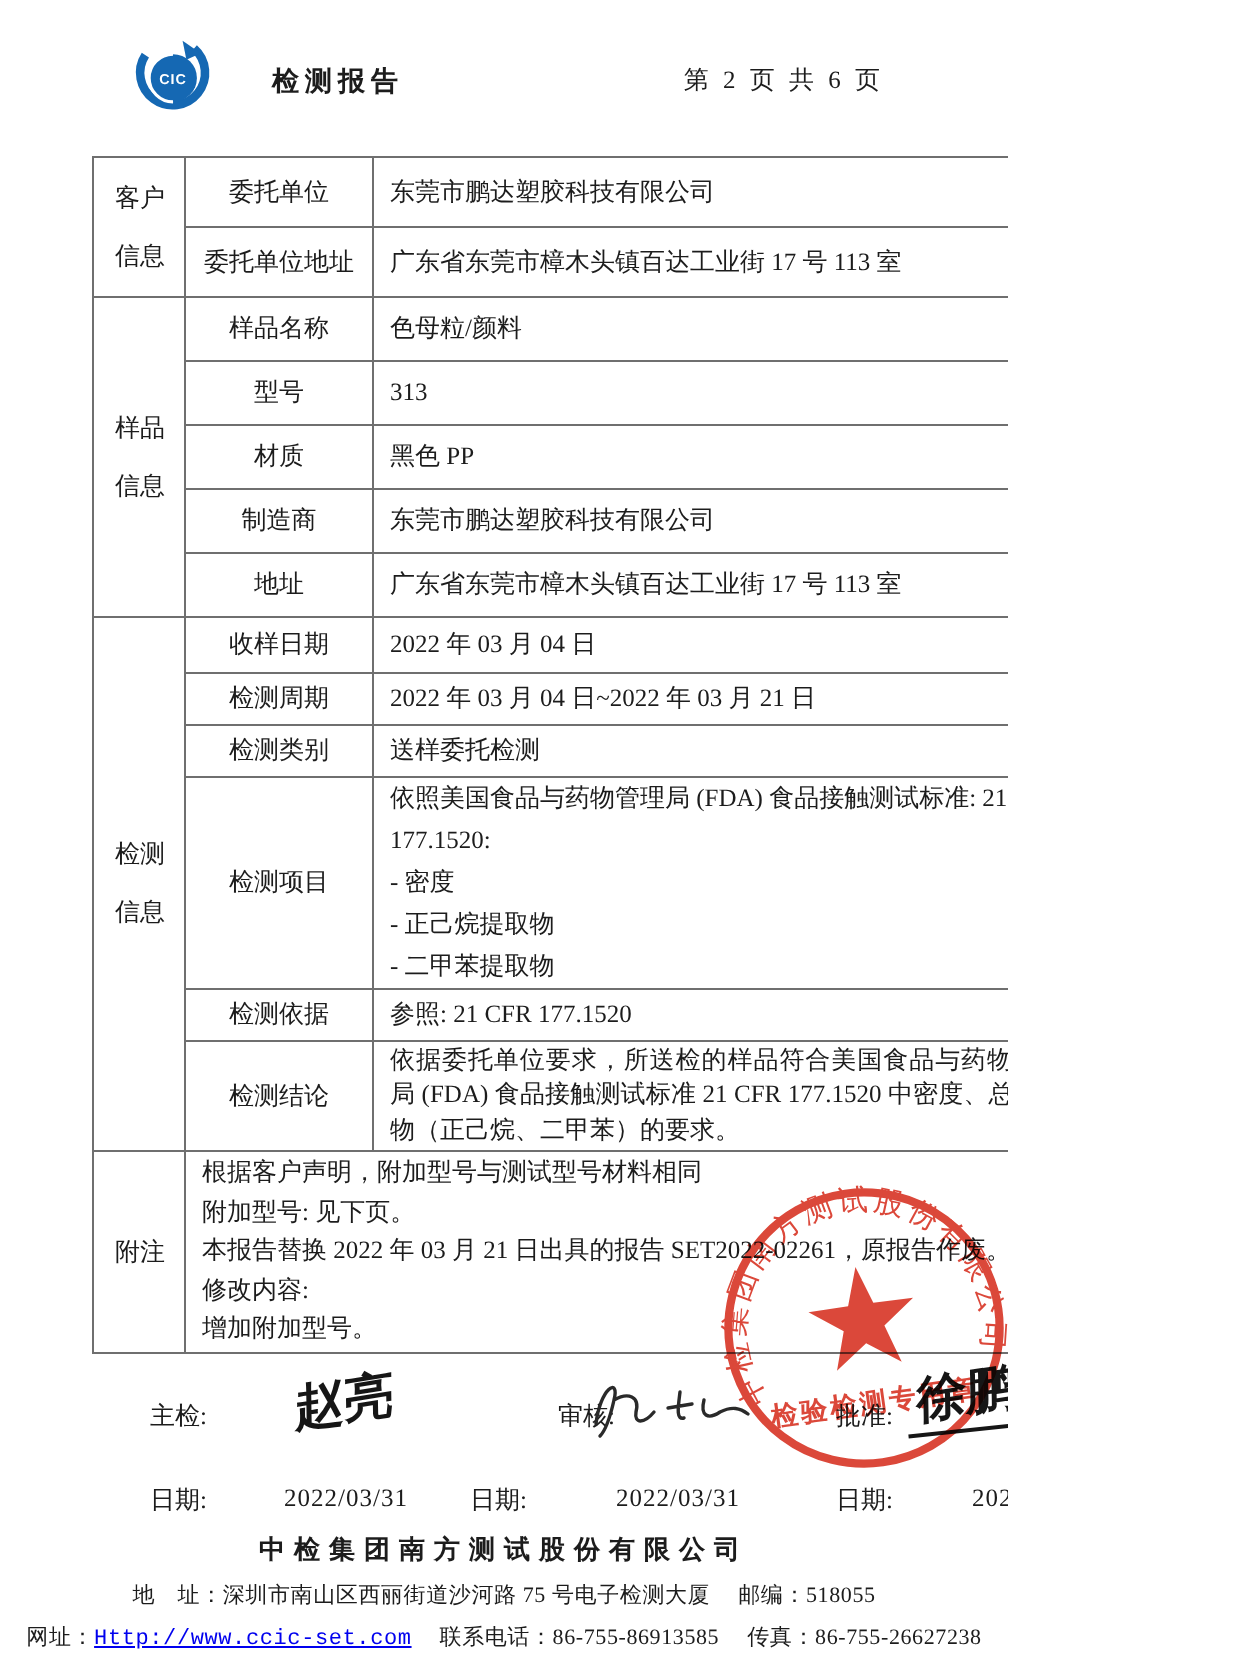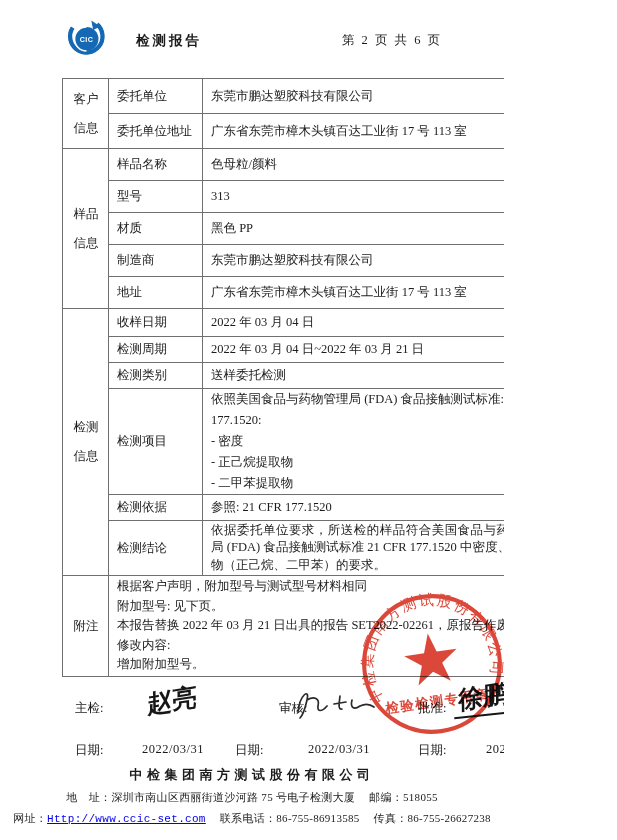--- a/index.html
+++ b/index.html
@@ -5,26 +5,26 @@
   html,body{margin:0;padding:0;background:#fff;}
   .page{position:relative;width:504px;height:840px;background:#fff;overflow:hidden;
         font-family:"Liberation Serif",serif;color:#1c1c1c;}
   
   .hdr{position:absolute;left:62px;right:62px;top:16px;height:54px;}
   .logo{position:absolute;left:4px;top:2px;width:42px;height:42px;}
   .h-title{position:absolute;left:74px;top:16px;font-size:13.5px;font-weight:bold;letter-spacing:3px;}
   .h-no{position:absolute;left:174px;top:16px;font-size:12.5px;font-weight:bold;white-space:nowrap;}
   .h-page{position:absolute;right:0;top:16px;font-size:12.5px;font-weight:normal;letter-spacing:2px;white-space:nowrap;}
   
-  table.rpt{position:absolute;left:62px;top:78px;width:494px;border-collapse:collapse;
+  table.rpt{position:absolute;left:46px;top:78px;width:494px;border-collapse:collapse;
             table-layout:fixed;font-size:12.5px;}
   table.rpt td{border:1px solid #6f6f6f;padding:0 8px;vertical-align:middle;}
   td.sec{text-align:center;padding:0;}
   .vlabel{display:inline-block;width:30px;line-height:29px;text-align:center;}
-  td.f{padding-left:9px;}
+  td.f{padding-left:9px;text-align:center;}
   td.v{padding-left:9px;}
   tr.r35{height:35px;} tr.r32{height:32px;} tr.r28{height:28px;} tr.r26{height:26px;}
   tr.rproj{height:96px;} tr.rconc{height:55px;} tr.rnote{height:101px;}
   td.ml{vertical-align:middle;padding-top:4px;padding-bottom:4px;}
   td.ml div{line-height:21px;}
   td.conc{text-align:justify;line-height:17.5px;padding-top:3px;padding-bottom:3px;}
   td.notes{vertical-align:middle;}
   td.notes div{line-height:19.5px;}
   
   .sigs{position:absolute;left:62px;top:678px;width:494px;height:95px;font-size:12.5px;}

